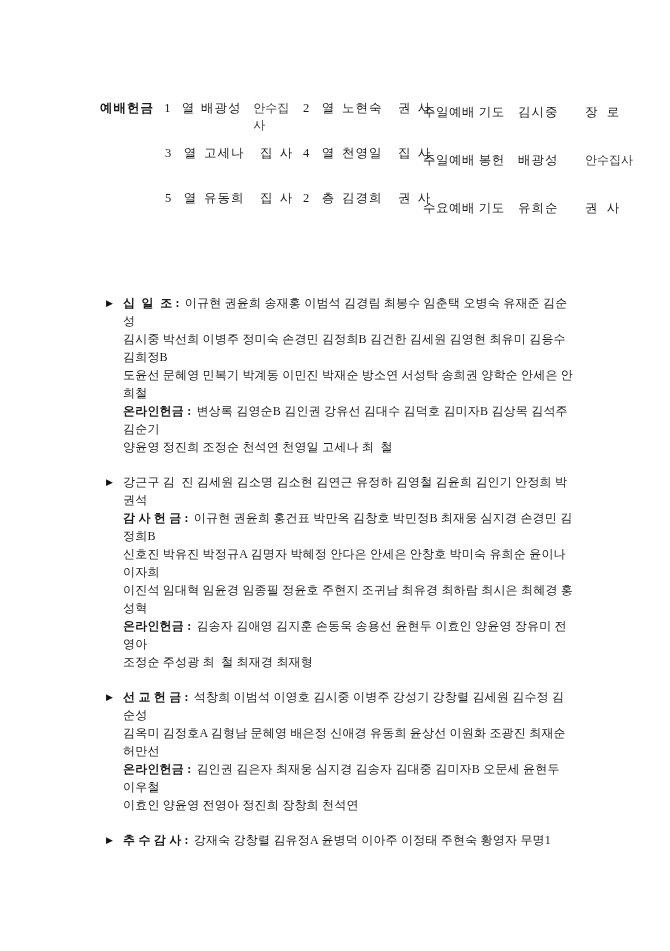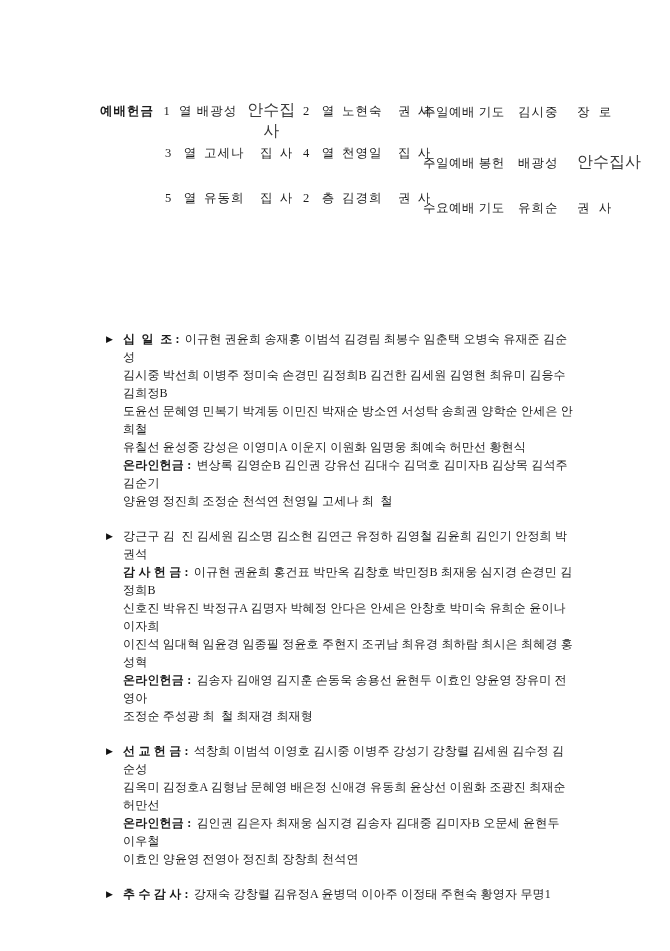--- a/index.html
+++ b/index.html
@@ -8,37 +8,37 @@
     width:670px; height:951px;
     margin:0 auto;
     background:#ffffff;
     font-family:"Liberation Serif","DejaVu Serif",serif;
     color:#1b1b1b;
     overflow:hidden;
   }
   .t { white-space:pre-wrap; }
 
   
-  .hdr { position:relative; height:230px; padding-top:100px;text-decoration:underline; }
+  .hdr { position:relative; height:230px; padding-top:64px;text-decoration:underline; }
   .hdr-left { position:absolute; left:100px; top:100px; font-size:12.5px; }
   .offering-label { font-weight:700; letter-spacing:1px; }
   .hrow { display:flex; align-items:baseline; height:45px; }
   .hrow .lbl-slot { width:60px; }
   .entry { display:flex; align-items:baseline; width:138px; }
   .entry .no   { width:16px; text-align:center; }
   .entry .unit { width:28px; text-align:center; }
   .entry .name { width:52px; letter-spacing:1px; }
   .entry .title{ margin-left:4px; letter-spacing:2px; white-space:pre-wrap; }
-  .small-title { font-size:16px; color:#3a3a3a; letter-spacing:0 !important;text-align:center; }
+  .small-title { font-size:12px; color:#3a3a3a; letter-spacing:0 !important; }
 
   .hdr-right { position:absolute; left:423px; top:104px; font-size:12.5px; }
   .ditem { display:flex; align-items:baseline; height:48px; }
   .ditem .dlabel { width:82px; letter-spacing:0.5px; }
   .ditem .dname  { width:55px; margin-left:13px; letter-spacing:1px; }
-  .ditem .dtitle { margin-left:4px; white-space:pre-wrap; letter-spacing:1px; }
+  .ditem .dtitle { margin-left:12px; white-space:pre-wrap; letter-spacing:1px; }
 
   
   .docbody { margin-left:107px; width:466px; font-size:12px; }
   .sec { position:relative; padding-left:16px; margin-bottom:17px; }
   .bline { line-height:18px; min-height:18px; letter-spacing:0.2px; }
   .arrow {
     position:absolute; left:-1px; top:3px;
     font-size:9px; line-height:12px; color:#111;
   }
   .stitle { font-weight:700; white-space:pre-wrap; }
@@ -120,21 +120,20 @@
 
   <div class="docbody">
 
     <div class="sec">
       <span class="arrow">▶</span>
       <div class="bline">
         <span class="stitle inline t">십  일  조 :</span><span class="t">이규현 권윤희 송재홍 이범석 김경림 최봉수 임춘택 오병숙 유재준 김순성</span>
       </div>
       <div class="bline t">김시중 박선희 이병주 정미숙 손경민 김정희B 김건한 김세원 김영현 최유미 김응수 김희정B</div>
       <div class="bline t">도윤선 문혜영 민복기 박계동 이민진 박재순 방소연 서성탁 송희권 양학순 안세은 안희철</div>
-      <div class="bline t">유칠선 윤성중 강성은 이영미A 이운지 이원화 임명웅 최예숙 허만선 황현식</div>
       <div class="bline">
         <span class="stitle inline t">온라인헌금 :</span><span class="t">변상록 김영순B 김인권 강유선 김대수 김덕호 김미자B 김상목 김석주 김순기</span>
       </div>
       <div class="bline t">양윤영 정진희 조정순 천석연 천영일 고세나 최  철</div>
     </div>
 
     <div class="sec">
       <span class="arrow">▶</span>
       <div class="bline t">강근구 김  진 김세원 김소명 김소현 김연근 유정하 김영철 김윤희 김인기 안정희 박권석</div>
       <div class="bline">

